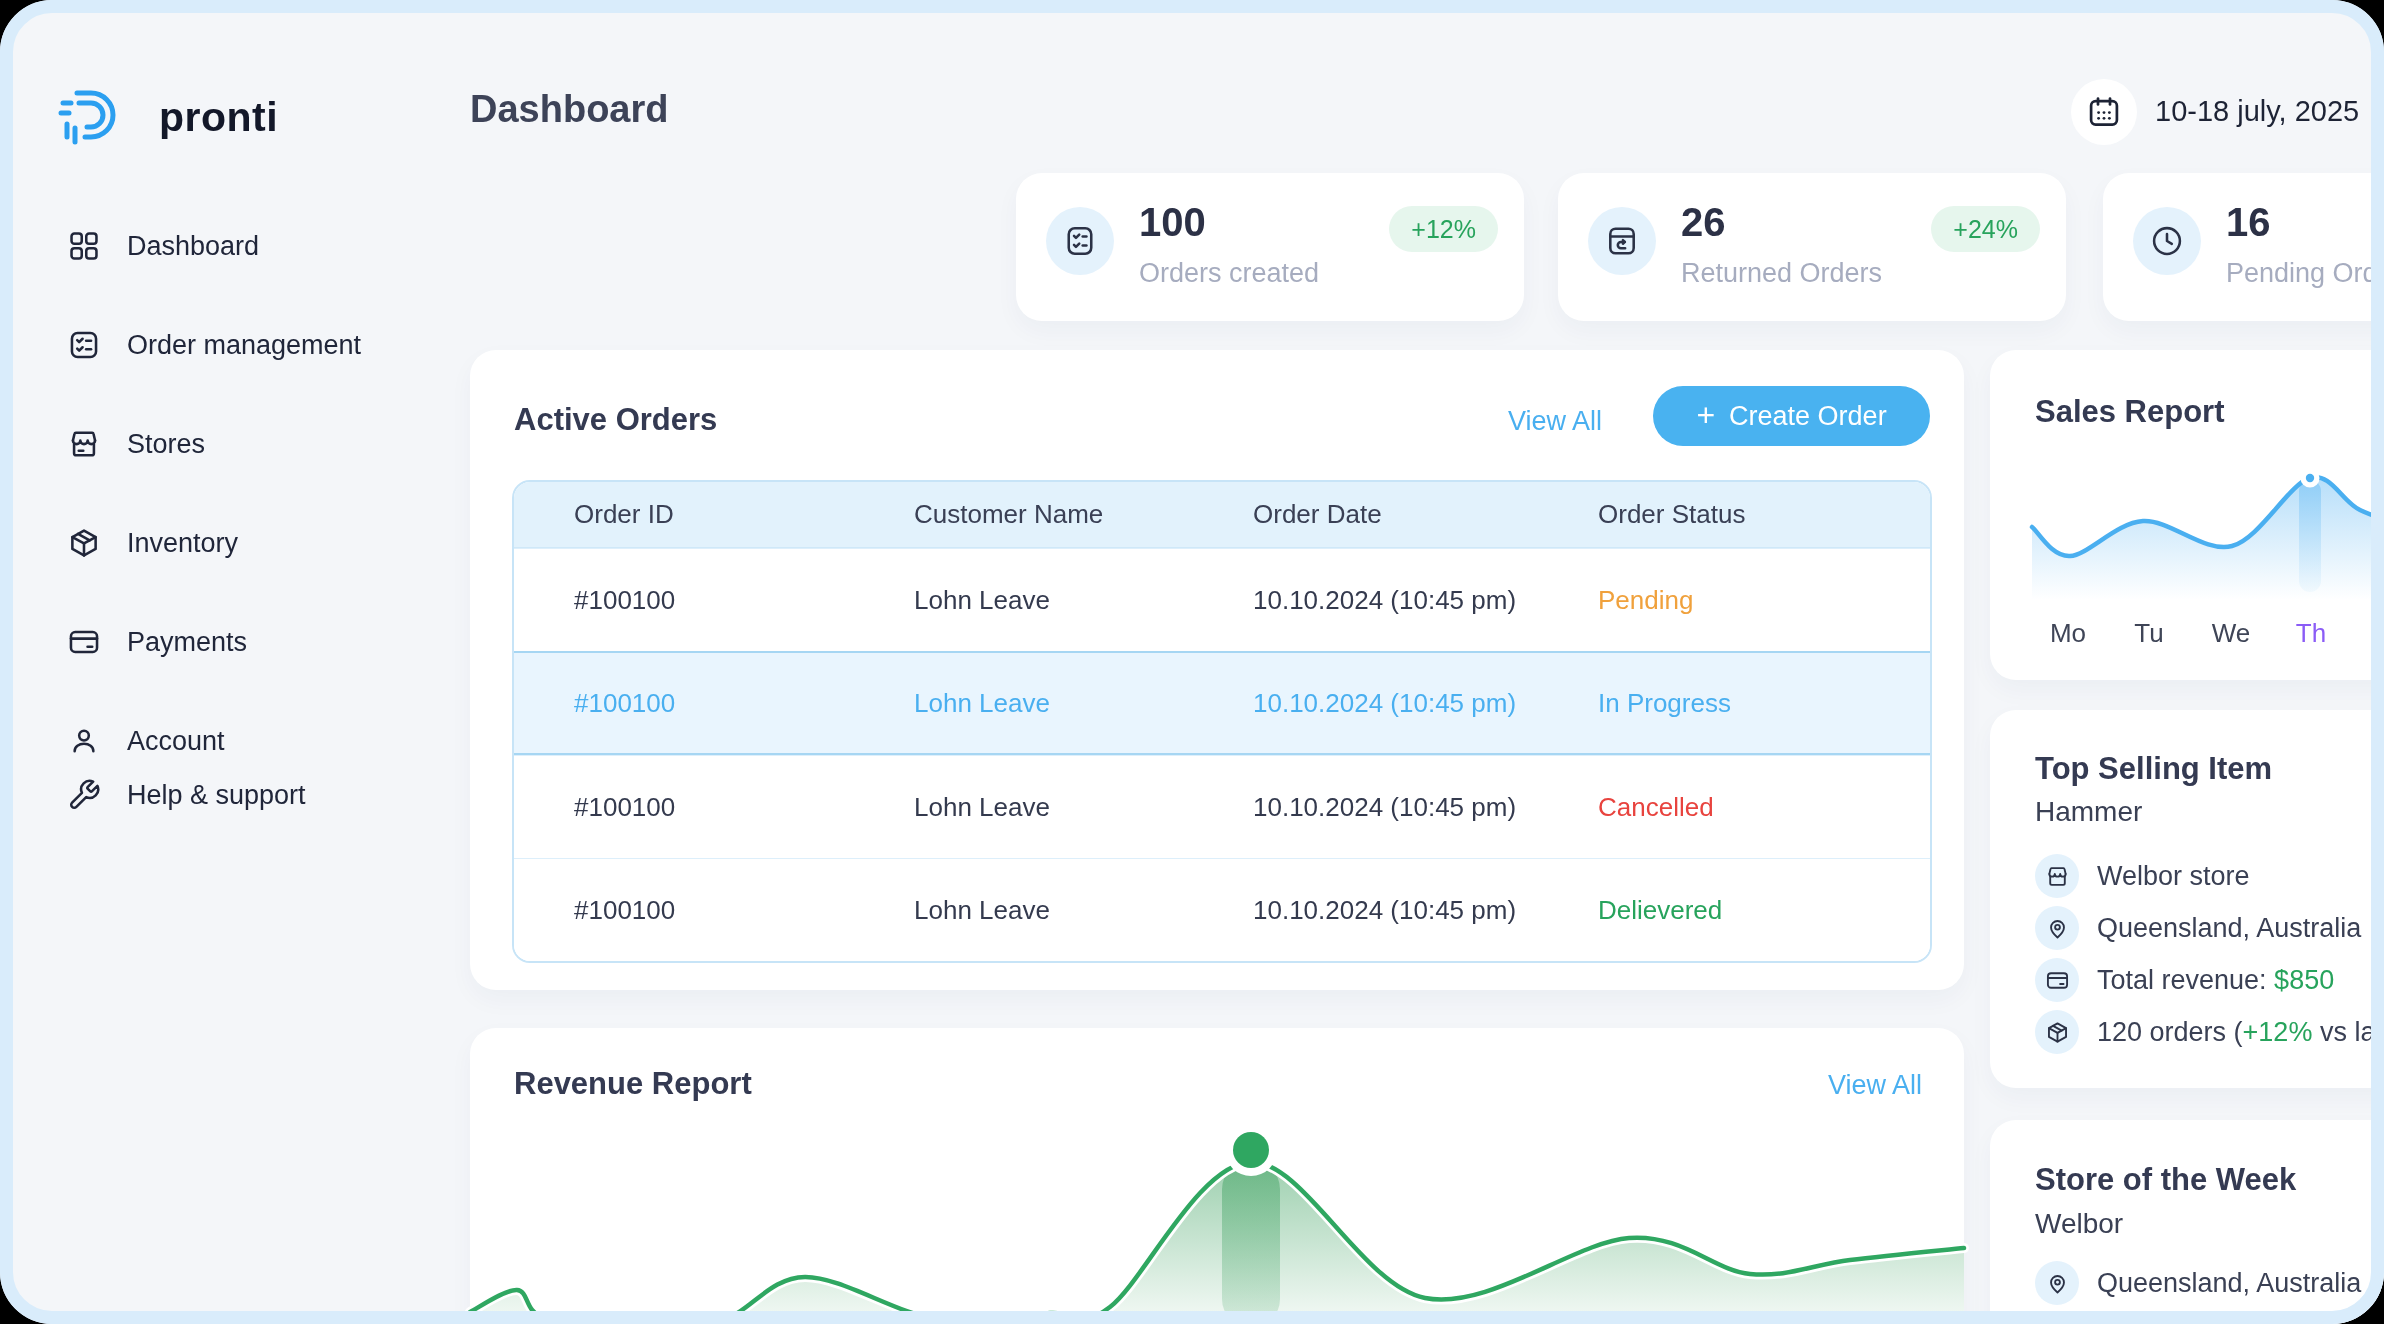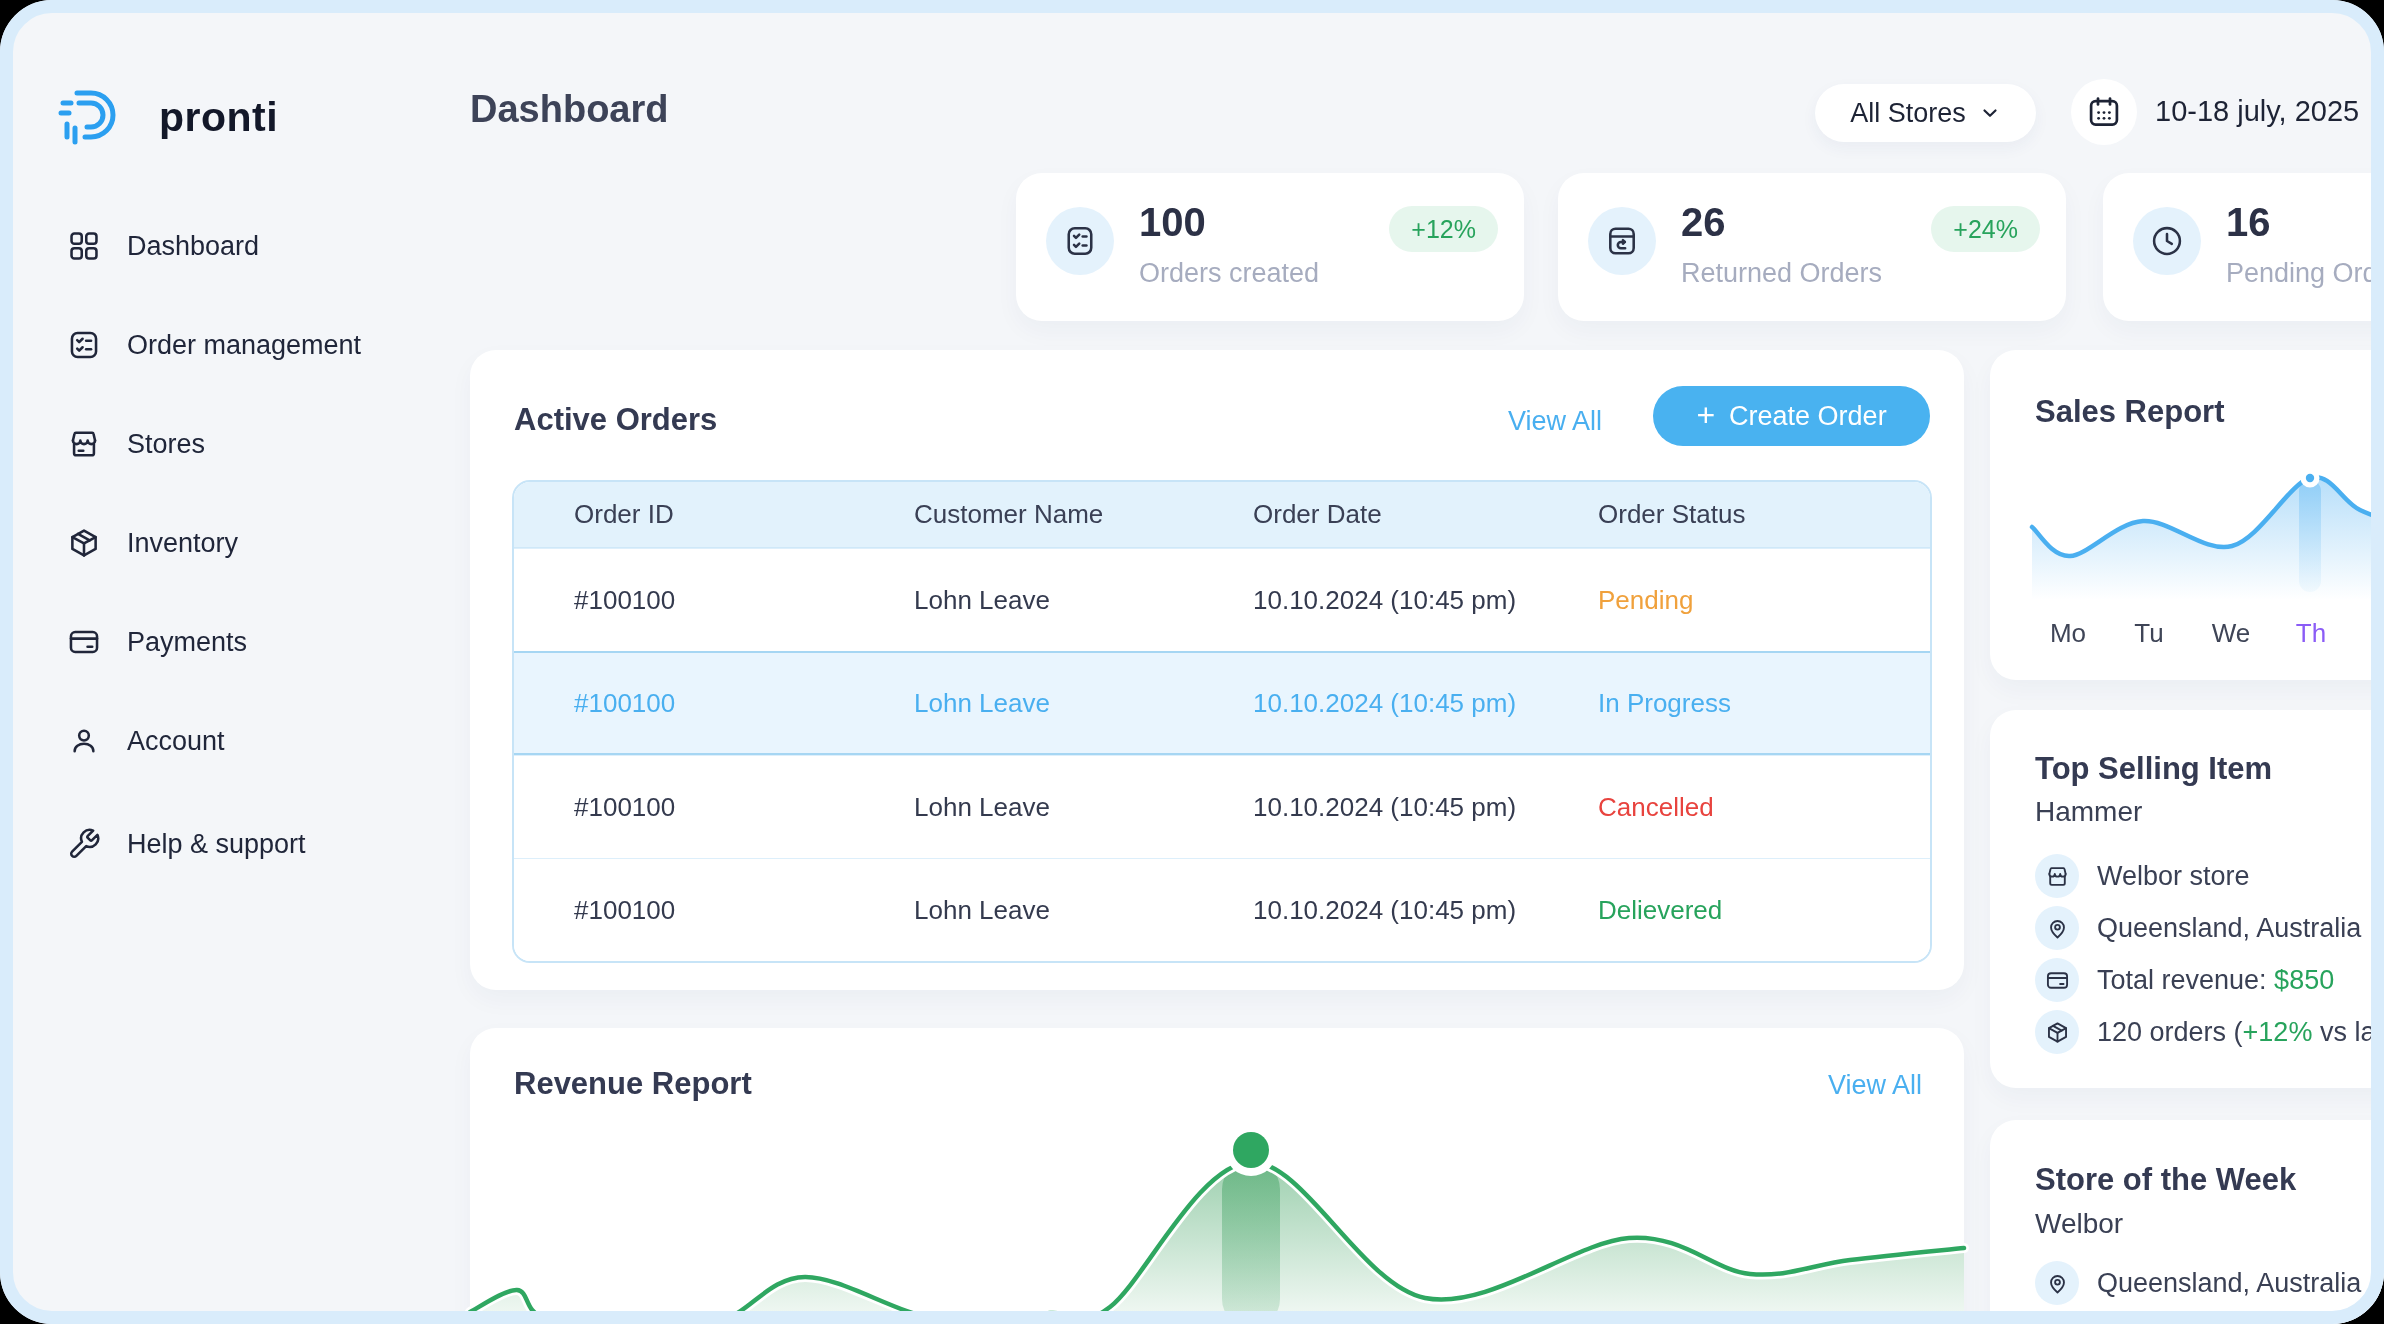--- a/index.html
+++ b/index.html
@@ -186,39 +186,31 @@
   <div class="nav-item" style="top:717px">
     <span class="icon">
       <svg viewBox="0 0 24 24" fill="none" stroke="currentColor" stroke-width="1.8" stroke-linecap="round" stroke-linejoin="round">
         <circle cx="12" cy="8.2" r="3.4"></circle>
         <path d="M5.4 19.2 c0 -3.2 3 -5.2 6.6 -5.2 s6.6 2 6.6 5.2"></path>
       </svg>
     </span>
     <span class="lbl">Account</span>
   </div>
 
-  <div class="nav-item" style="top:820px">
+  <div class="nav-item" style="top:771px">
     <span class="icon">
       <svg viewBox="0 0 24 24" fill="none" stroke="currentColor" stroke-width="1.8" stroke-linecap="round" stroke-linejoin="round">
         <path d="M14.7 6.3a1 1 0 0 0 0 1.4l1.6 1.6a1 1 0 0 0 1.4 0l3.77-3.77a6 6 0 0 1-7.94 7.94l-6.91 6.91a2.12 2.12 0 0 1-3-3l6.91-6.91a6 6 0 0 1 7.94-7.94l-3.76 3.76z"></path>
       </svg>
     </span>
     <span class="lbl">Help &amp; support</span>
   </div>
 
   <h1 class="page-title" style="margin:0">Dashboard</h1>
 
-  <div class="store-pill">
-    <span class="lbl">All Stores</span>
-    <span class="icon">
-      <svg viewBox="0 0 24 24" fill="none" stroke="currentColor" stroke-width="2.4" stroke-linecap="round" stroke-linejoin="round">
-        <polyline points="6,9.2 12,15 18,9.2"></polyline>
-      </svg>
-    </span>
-  </div>
 
   <div class="cal-chip">
     <span class="icon">
       <svg viewBox="0 0 24 24" fill="none" stroke="currentColor" stroke-width="1.8" stroke-linecap="round" stroke-linejoin="round">
         <rect x="3.4" y="4.8" width="17.2" height="15.6" rx="3"></rect>
         <line x1="8" y1="3" x2="8" y2="7"></line>
           <line x1="16" y1="3" x2="16" y2="7"></line>
         <g fill="currentColor" stroke="none">
           <circle cx="8.4" cy="12.4" r=".95"></circle>
             <circle cx="12" cy="12.4" r=".95"></circle>

